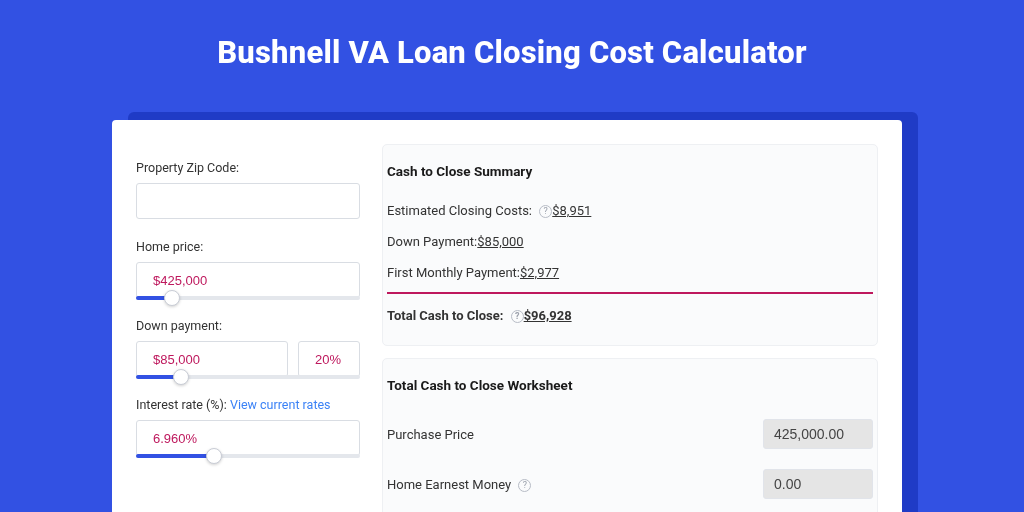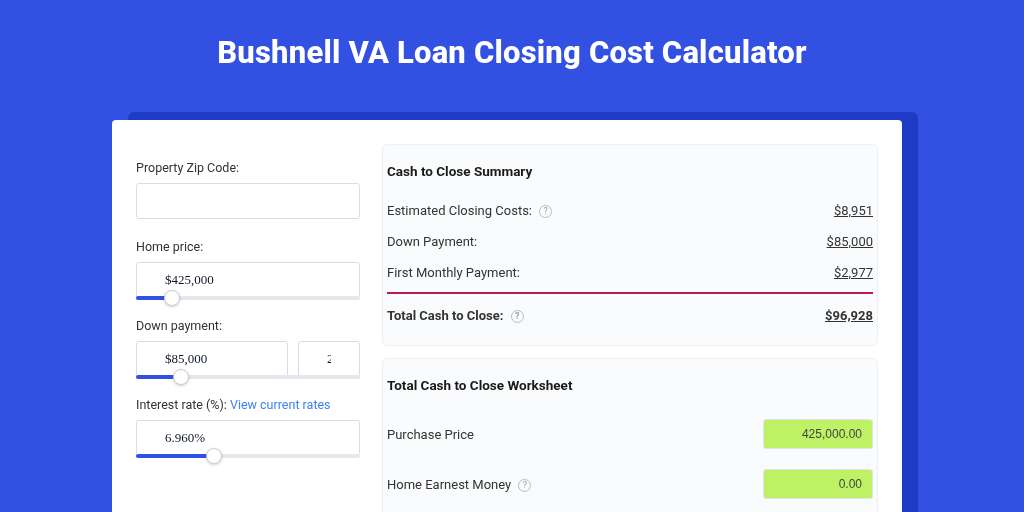--- a/index.html
+++ b/index.html
@@ -17,21 +17,21 @@
     position: absolute; left: 112px; top: 120px; width: 790px; height: 420px;
     background: #fff; border-radius: 4px; padding: 24px 24px 0 24px;
     display: flex; gap: 22px;
   }
   .left-col { width: 224px; flex: 0 0 224px; padding-top: 16px; }
   .right-col { flex: 1; }
   .field { margin-bottom: 20px; position: relative; }
   .field-label { font-size: 12.5px; color: #333; margin-bottom: 8px; display: block; }
   .text-input {
     width: 100%; height: 36px; border: 1px solid #d9dde3; border-radius: 3px;
-    font-size: 13px; padding: 0 28px; color: #0f172a; background: #fff; font-family: Liberation Serif, serif;
+    font-size: 13px; padding: 0 16px; color: #be185d; background: #fff;
   }
   .text-input::placeholder { color: #aab; }
   .dp-row { display: flex; gap: 10px; }
   .dp-row .text-input:first-child { flex: 1; }
   .dp-row .text-input.pct { width: 62px; flex: 0 0 62px; }
   .slider-track {
     position: absolute; left: 0; right: 0; bottom: -2px; height: 4px;
     background: #e4e7ec; border-radius: 2px;
   }
   .slider-fill {
@@ -42,37 +42,37 @@
     background: #fff; border: 1px solid #c9cdd6; border-radius: 50%;
     box-shadow: 0 1px 3px rgba(0,0,0,.18);
   }
   .link { color: #3b82f6; font-size: 12.5px; text-decoration: none; }
   .panel {
     background: #fafbfc; border: 1px solid #eef0f3; border-radius: 5px;
     padding: 18px 4px 14px; margin-bottom: 12px;
   }
   .panel h3 { font-size: 13.5px; font-weight: 700; color: #1a1a1a; margin-bottom: 16px; }
   .sum-row {
-    display: flex; justify-content: space-between; align-items: center;
+    display: flex; align-items: center;
     padding: 8px 0; font-size: 13px; color: #333;
   }
   .sum-row.total { font-weight: 700; border-top: 2px solid #be185d; margin-top: 4px; padding-top: 14px; }
   .sum-row .val { font-variant-numeric: tabular-nums; text-decoration: underline; }
   .help-icon {
     display: inline-flex; width: 13px; height: 13px; border: 1px solid #b7bcc6;
     border-radius: 50%; color: #9aa0ab; font-size: 9px; line-height: 11px;
     justify-content: center; align-items: center; margin-left: 4px; vertical-align: middle;
   }
   .ws-row {
     display: flex; justify-content: space-between; align-items: center;
     padding: 10px 0; font-size: 13px; color: #333;
   }
   .ws-input {
     width: 110px; height: 30px; border: 1px solid #e1e4ea; border-radius: 3px;
-    font-size: 12px; text-align: right; padding: 0 10px; color: #444; background: #bef264;
+    font-size: 14px; padding: 0 10px; color: #444; background: #e5e5e5;
   }
 </style>
 </head>
 <body>
 
 <h1 class="page-title">Bushnell VA Loan Closing Cost Calculator</h1>
 
 <div class="card-shadow"></div>
 
 <div class="card">

